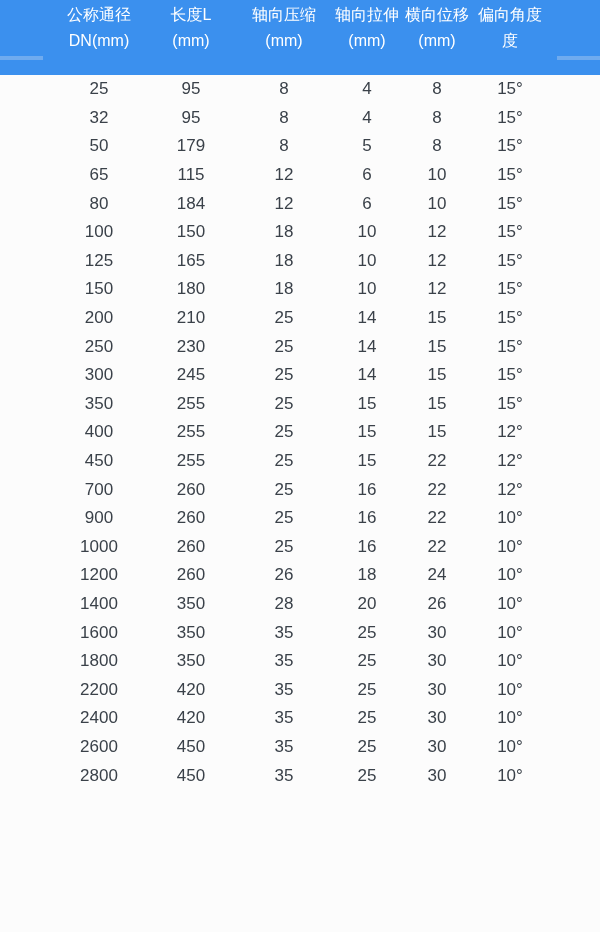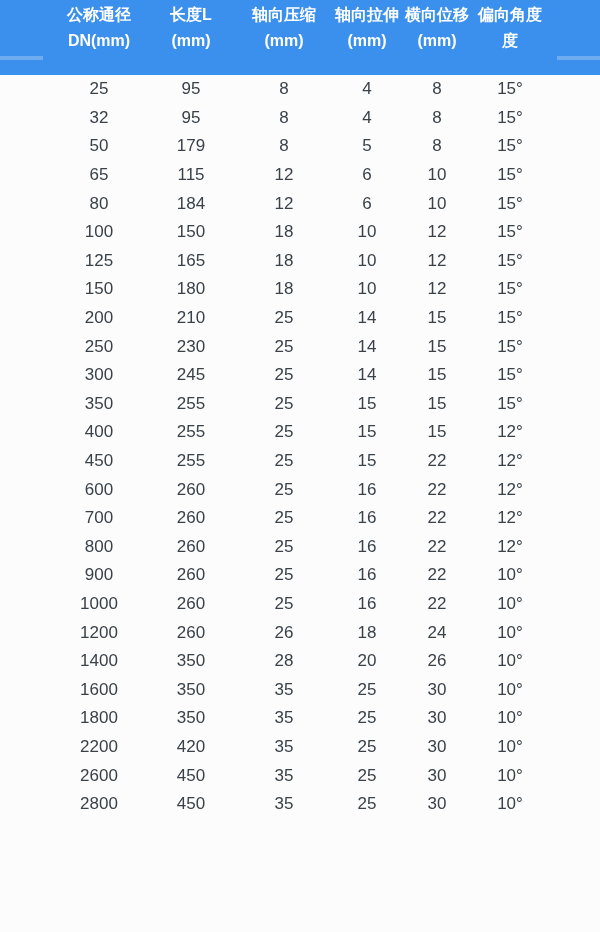--- a/index.html
+++ b/index.html
@@ -21,21 +21,21 @@
     width:600px;
     border-collapse:collapse;
     table-layout:fixed;
   }
   .spec-table thead tr{
     background:var(--header-bg);
     color:var(--header-text);
     height:60px;
   }
   .spec-table th{
-    font-weight:bold;
+    font-weight:normal;
     font-size:16px;
     text-align:center;
     vertical-align:middle;
     padding:2px 0 21px 0;
   }
   .spec-table th .h-line1{line-height:26px;}
   .spec-table th .h-line2{line-height:26px;}
   .spec-table td{
     text-align:center;
     vertical-align:middle;
@@ -233,41 +233,21 @@
         <td>450</td>
         <td>255</td>
         <td>25</td>
         <td>15</td>
         <td>22</td>
         <td>12°</td>
         <td></td>
       </tr>
       <tr>
         <td></td>
-        <td>600</td>
-        <td>260</td>
-        <td>25</td>
-        <td>16</td>
-        <td>22</td>
-        <td>12°</td>
-        <td></td>
-      </tr>
-      <tr>
-        <td></td>
         <td>700</td>
-        <td>260</td>
-        <td>25</td>
-        <td>16</td>
-        <td>22</td>
-        <td>12°</td>
-        <td></td>
-      </tr>
-      <tr>
-        <td></td>
-        <td>800</td>
         <td>260</td>
         <td>25</td>
         <td>16</td>
         <td>22</td>
         <td>12°</td>
         <td></td>
       </tr>
       <tr>
         <td></td>
         <td>900</td>
@@ -324,20 +304,30 @@
         <td>350</td>
         <td>35</td>
         <td>25</td>
         <td>30</td>
         <td>10°</td>
         <td></td>
       </tr>
       <tr>
         <td></td>
         <td>2200</td>
+        <td>420</td>
+        <td>35</td>
+        <td>25</td>
+        <td>30</td>
+        <td>10°</td>
+        <td></td>
+      </tr>
+      <tr>
+        <td></td>
+        <td>2400</td>
         <td>420</td>
         <td>35</td>
         <td>25</td>
         <td>30</td>
         <td>10°</td>
         <td></td>
       </tr>
       <tr>
         <td></td>
         <td>2600</td>

